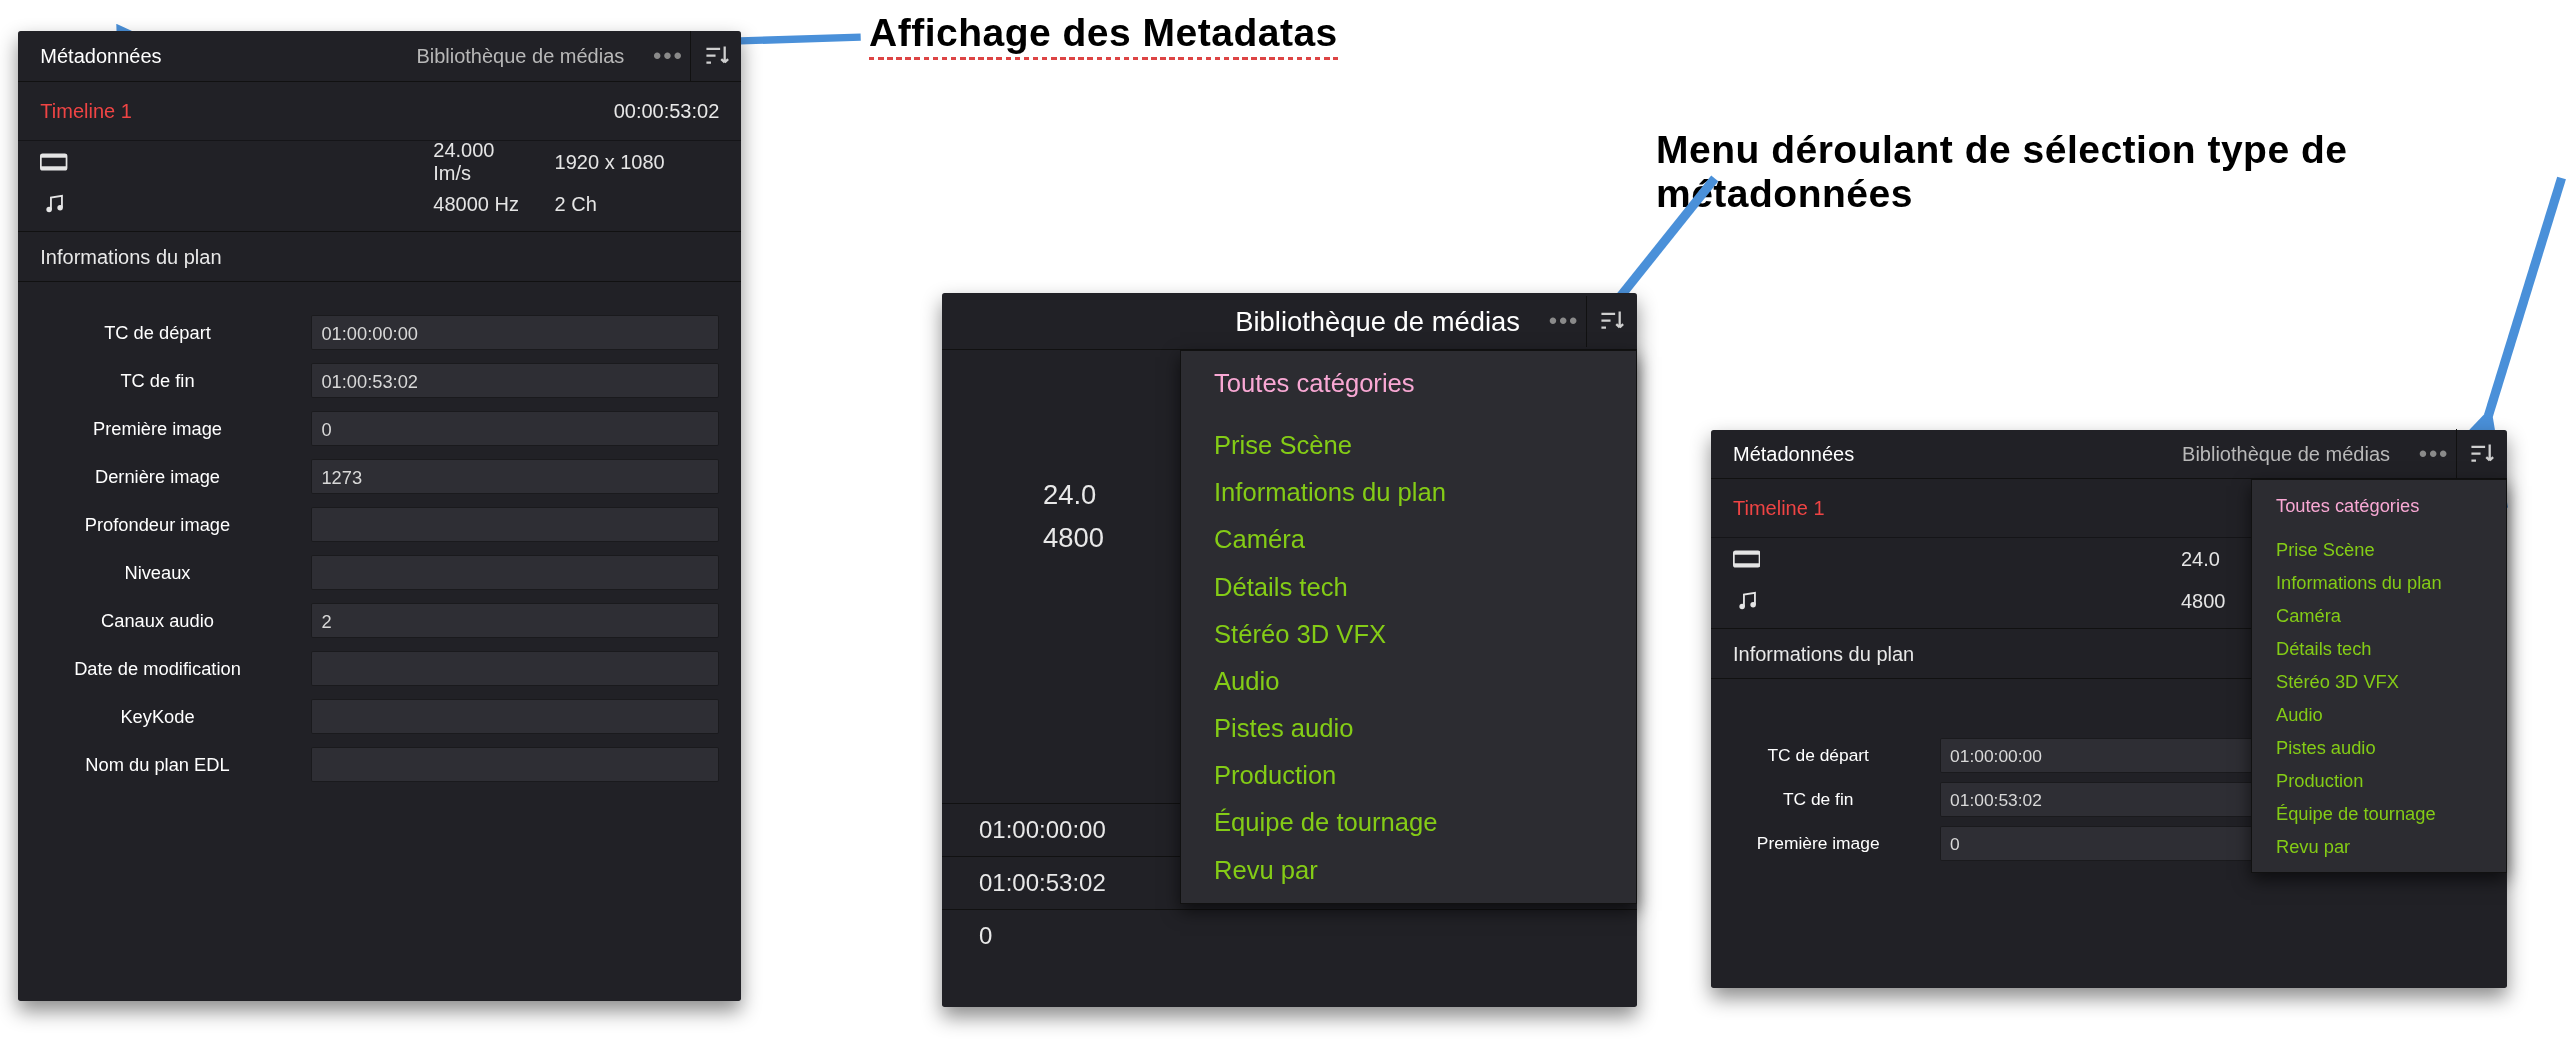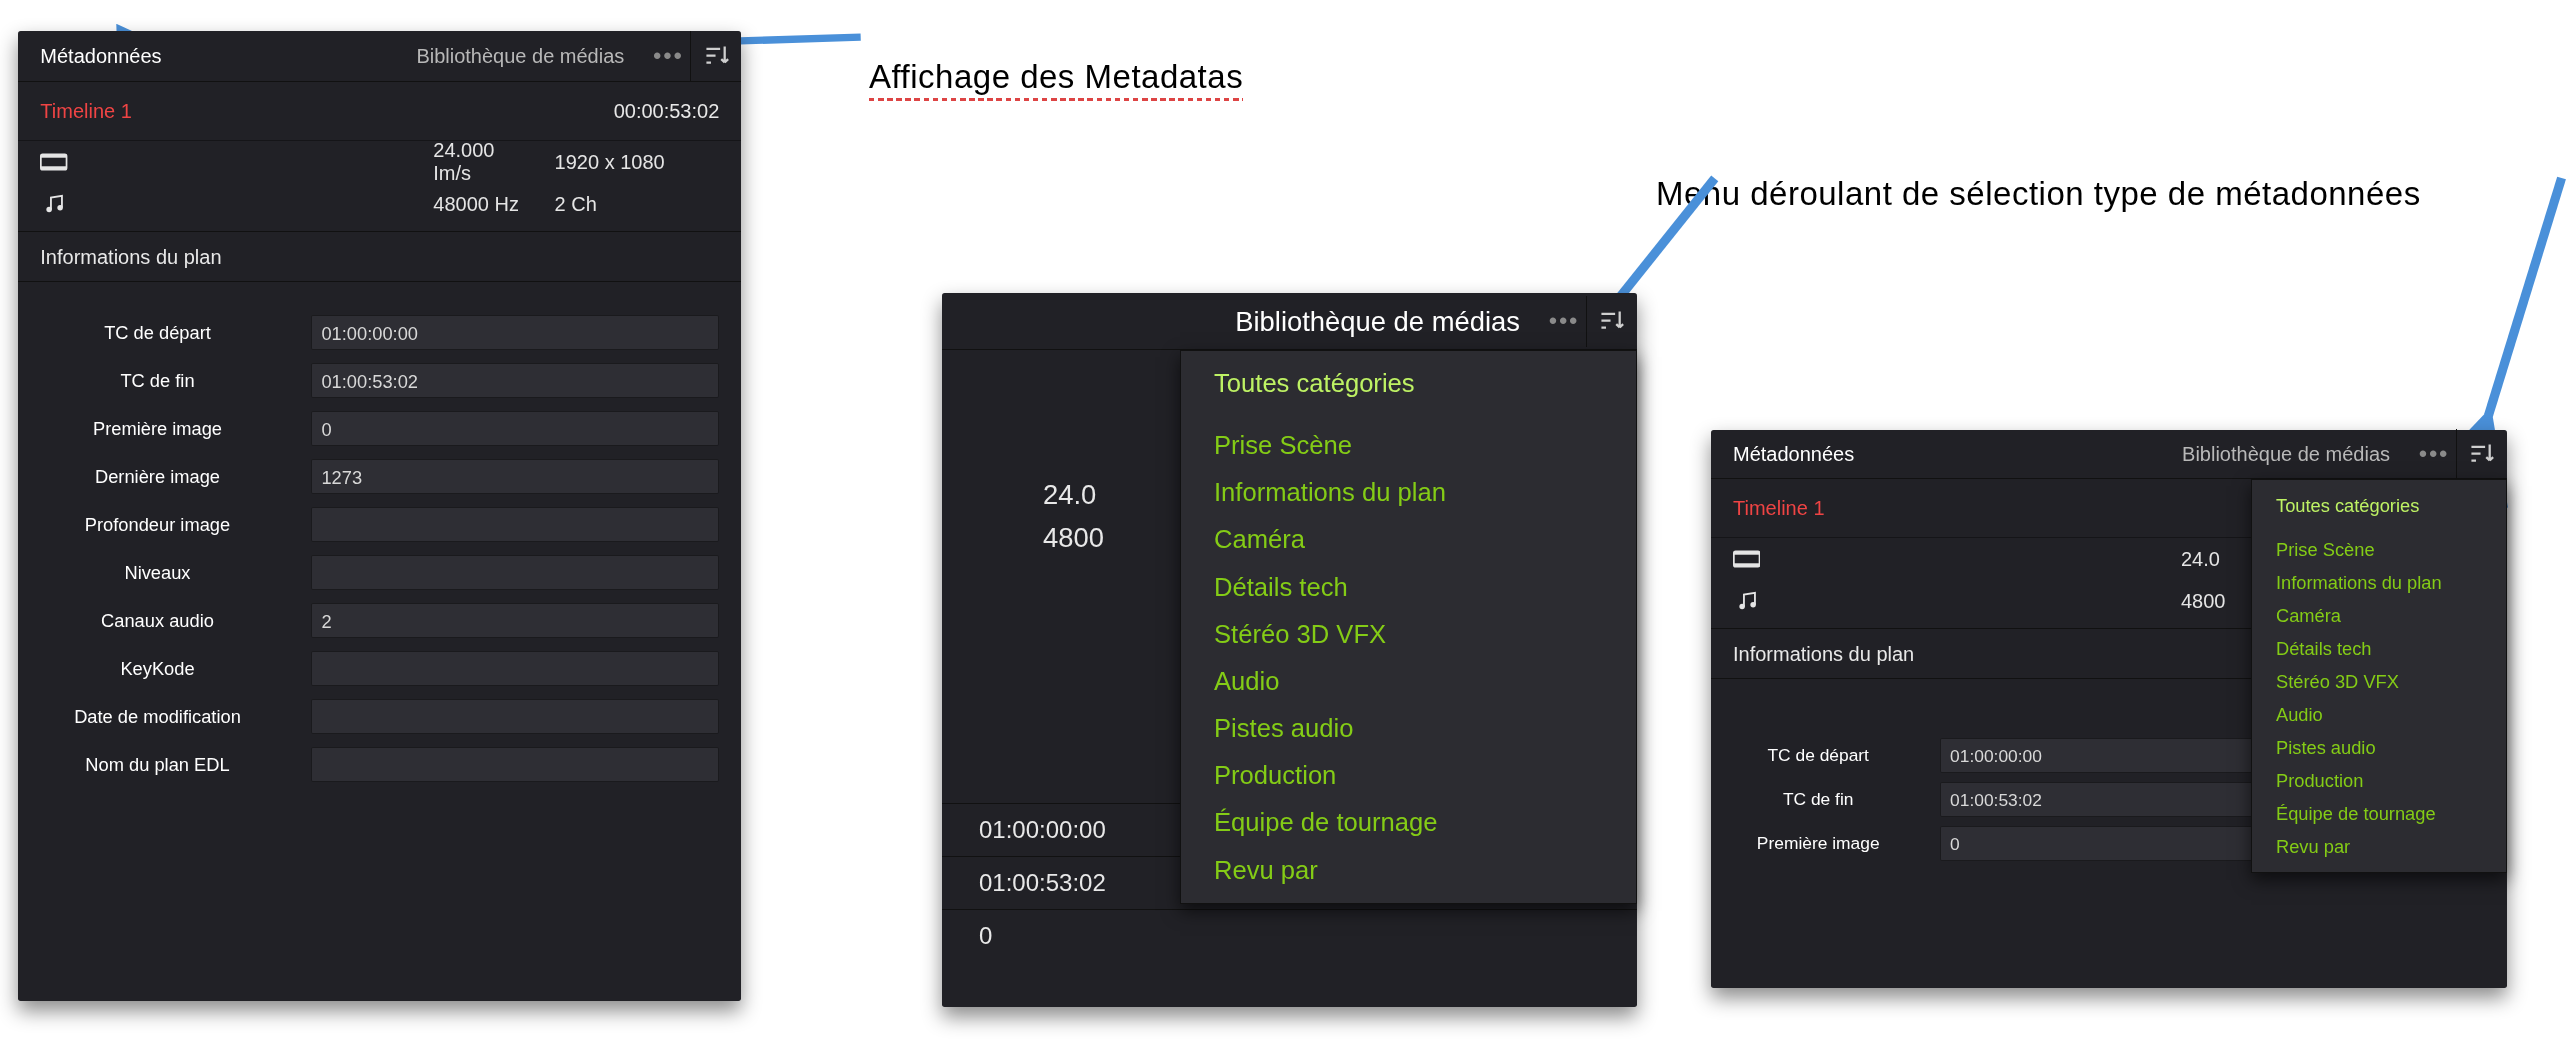--- a/index.html
+++ b/index.html
@@ -1,17 +1,17 @@
 <!DOCTYPE html>
 <html style="font-size:14.6px"><head>
 <meta charset="utf-8">
 <style>
   * { box-sizing: border-box; margin:0; padding:0; }
   html,body { width:2576px; height:1045px; background:#ffffff; font-family: "Helvetica Neue", Arial, sans-serif; position:relative; overflow:hidden; }
-  .annotation { position:absolute; color:#000; font-size:33px; font-weight:400; letter-spacing:0.5px;margin-top:47px; }
+  .annotation { position:absolute; color:#000; font-size:39px; font-weight:700; letter-spacing:0.5px; }
   .annotation .underline { display:block; height:3.7px; margin-top:1.8px; background:repeating-linear-gradient(90deg,#d44 0px,#d44 5.5px,transparent 5.5px,transparent 9.1px); }
   svg.arrow { position:absolute; overflow:visible; }
 
   
   .panel { position:absolute; background:#212126; border-radius:2.7px; box-shadow: 0 9.1px 20px rgba(0,0,0,0.45); color:#e5e5e5; font-size:20px; }
   .hdr { display:flex; align-items:center; height:51px; border-bottom:0.9px solid #111; }
   .tab { padding:0 22px; height:51px; line-height:51px; color:#b8b8b8; }
   .tab.active { color:#fff; }
   .dots { width:44px; text-align:center; color:#8a8a8a; font-size:24px; letter-spacing:1.8px; }
   .sortbtn { width:51px; height:51px; display:flex; align-items:center; justify-content:center; color:#cfcfcf; border-left:0.9px solid #111; }
@@ -27,21 +27,21 @@
   .tc-big { color:#e8e8e8; font-variant-numeric: tabular-nums; }
 
   .sect { height:51px; line-height:51px; padding:0 22px; border-top:0.9px solid #111; border-bottom:0.9px solid #111; color:#e8e8e8; margin-top:5.5px; }
   .field { display:flex; align-items:center; height:48px; padding:0 22px 0 0; }
   .flabel { width:293px; text-align:center; padding-right:14.6px; color:#ffffff; font-size:18.3px; }
   .fval { flex:1; height:35px; line-height:35px; background:#2e2e34; border:0.9px solid #1a1a1d; padding:0 9.1px; color:#d8d8d8; font-size:18.3px; border-radius:1.8px; }
 
   
   .menu { position:absolute; background:#2c2c31; border:0.9px solid #111; box-shadow:0 7.3px 16.5px rgba(0,0,0,0.6); padding:9.1px 0; }
   .menu .mitem { padding:7.3px 25.6px; color:#84cc16; white-space:nowrap; }
-  .menu .mitem.head { color:#bef264; }
+  .menu .mitem.head { color:#f9a8d4; }
   .menu .gap { height:14.6px; }
 
   
   .panelB .hdr { height:57px; }
   .panelB .tab { font-size:27.4px; }
   .panelB .cropvals { padding:22px 0 14.6px 0; }
   .panelB .cv { padding:5.5px 0 5.5px 101px; font-size:27.4px; color:#e8e8e8; }
   .panelB .bottomrows .brow { height:53px; display:flex; align-items:center; border-top:0.9px solid #111; }
   .panelB .brow .bval { width:201px; padding-left:37px; font-size:24px; color:#e8e8e8; }
   .panelB .brow .bn { padding-left:37px; font-size:24px; color:#e8e8e8; }
@@ -161,25 +161,25 @@
       </div>
     <div class="field">
         <div class="flabel">Niveaux</div>
         <div class="fval"></div>
       </div>
     <div class="field">
         <div class="flabel">Canaux audio</div>
         <div class="fval">2</div>
       </div>
     <div class="field">
+        <div class="flabel">Date de modification</div>
+        <div class="fval"></div>
+      </div>
+    <div class="field">
         <div class="flabel">KeyKode</div>
-        <div class="fval"></div>
-      </div>
-    <div class="field">
-        <div class="flabel">Date de modification</div>
         <div class="fval"></div>
       </div>
     <div class="field">
         <div class="flabel">Nom du plan EDL</div>
         <div class="fval"></div>
       </div>
   </div>
 </div>
 
 <div class="panel panelB" style="left:942px; top:293px; width:695px; height:714px;">

